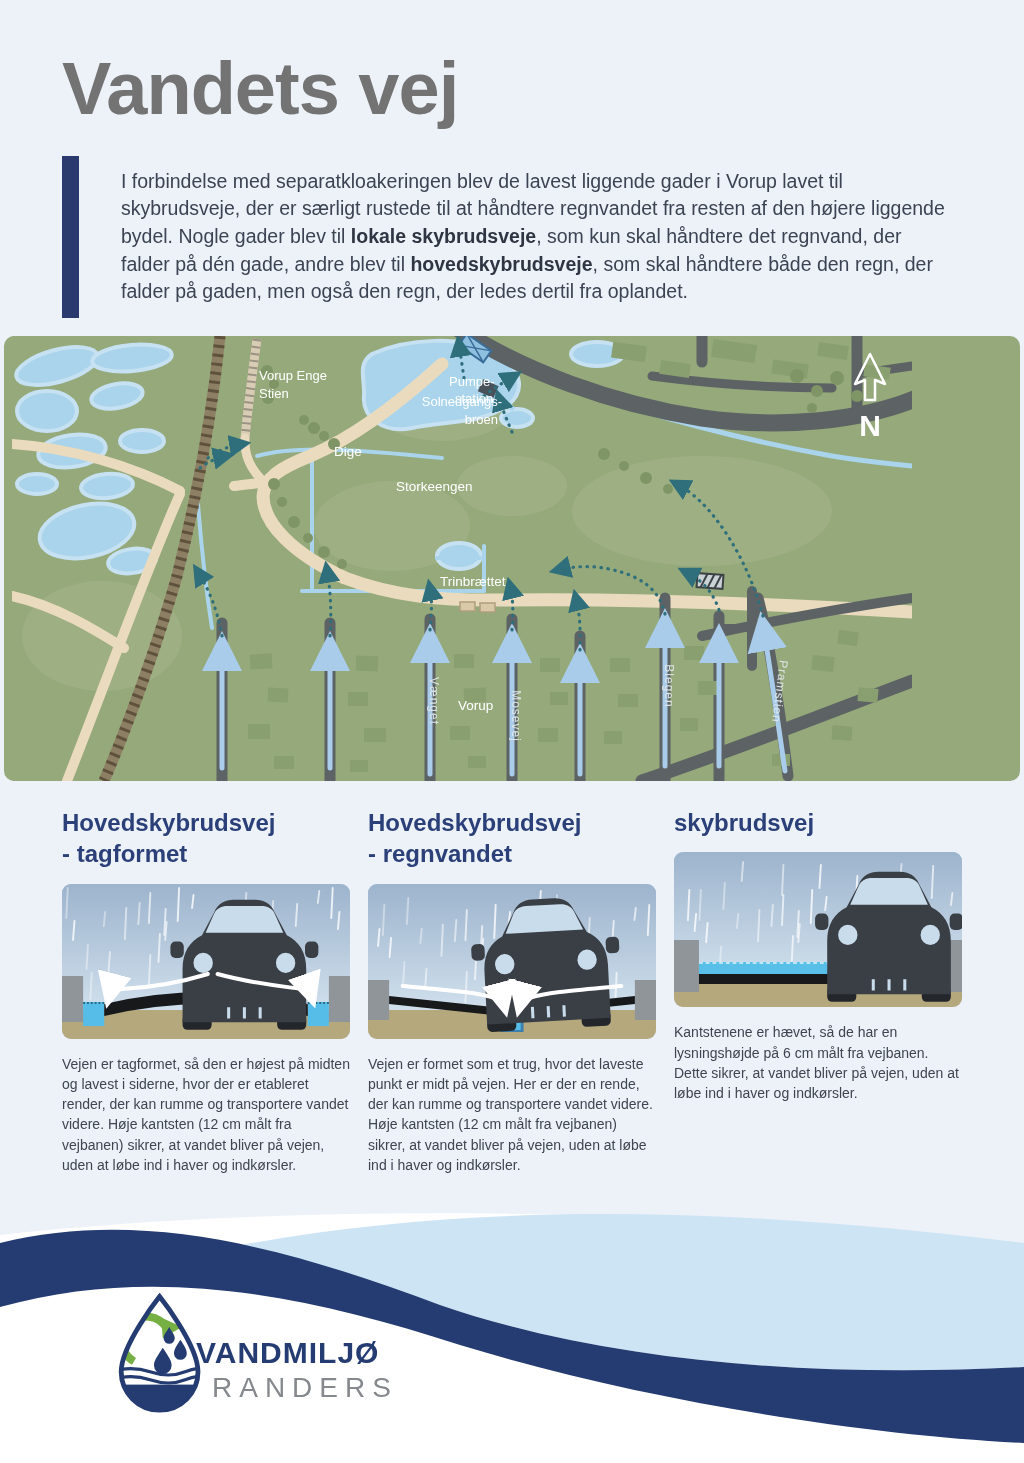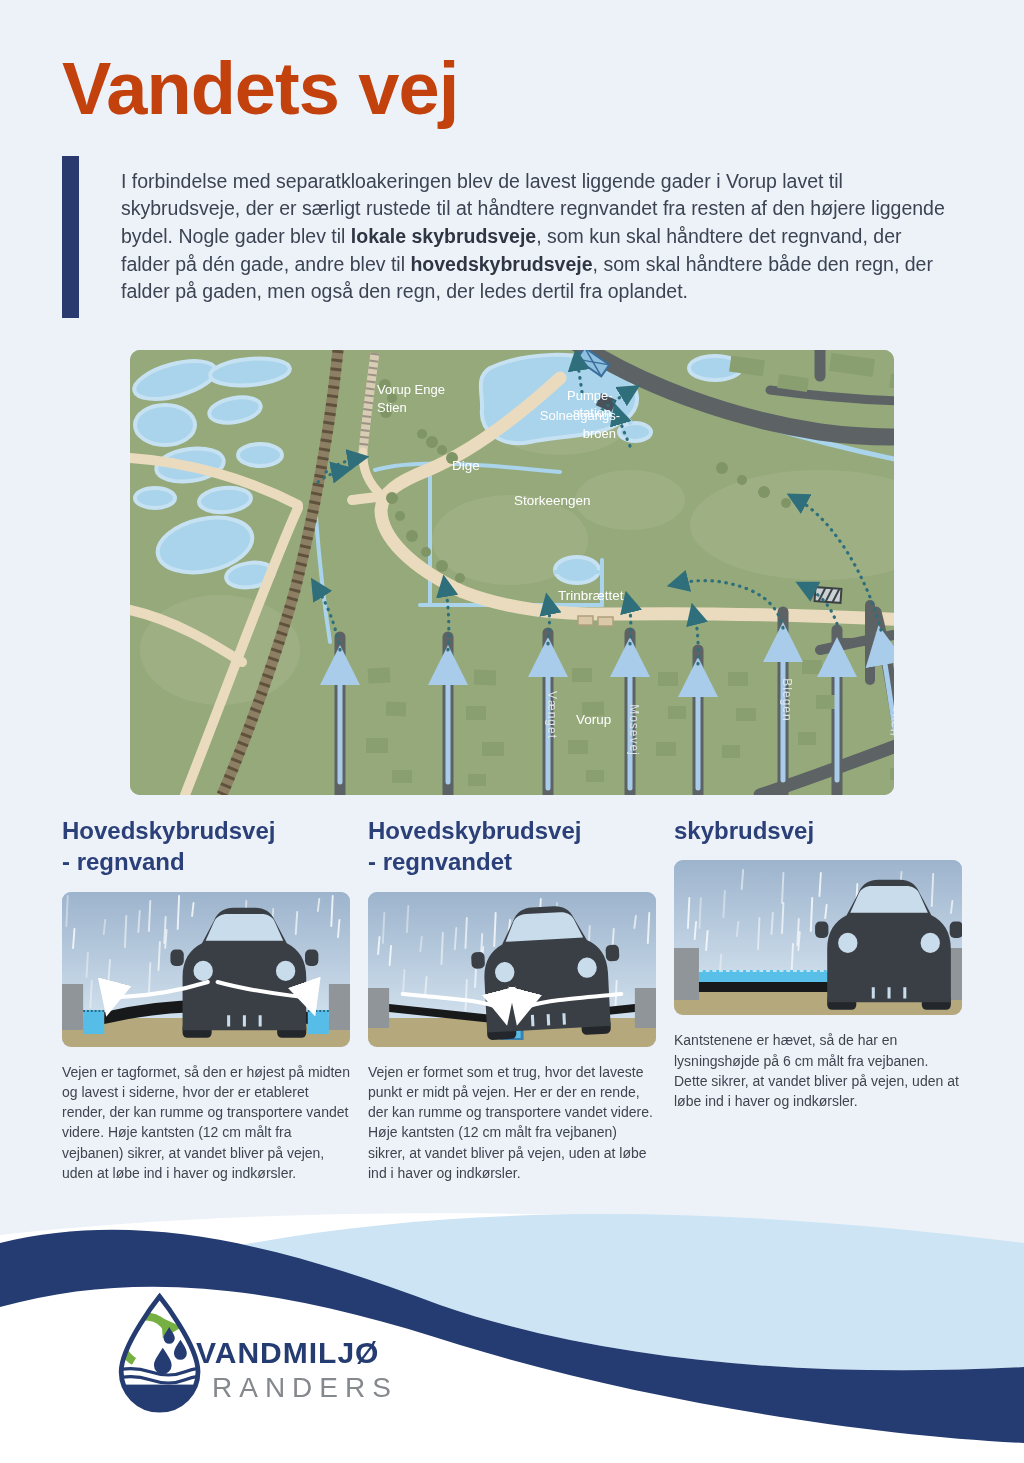--- a/index.html
+++ b/index.html
@@ -1,29 +1,29 @@
 <!DOCTYPE html>
 <html><head>
 <meta charset="utf-8">
 <style>
   html,body{margin:0;padding:0;}
   body{width:1024px;height:1463px;background:#edf2f8;overflow:hidden;
        font-family:"Liberation Sans","DejaVu Sans",sans-serif;}
   .page{position:relative;width:1024px;height:1463px;overflow:hidden;}
   h1.title{margin:0;padding:50px 0 0 62px;font-size:74px;line-height:1.05;
-       font-weight:800;color:#c2410c;letter-spacing:-1px;}
+       font-weight:800;color:#737373;letter-spacing:-1px;}
   .intro{display:flex;margin:28px 62px 0 62px;gap:30px;}
   .intro-bar{width:17px;background:#2b3a6e;flex:0 0 17px;}
   .intro-text{margin:12px;font-size:19.5px;line-height:1.42;color:#3c4352;}
   .intro-text strong{color:#2f3542;}
-  .map-wrap{width:764px;height:445px;margin:32px auto 0 auto;border-radius:10px;
-       overflow:hidden;background:#95a97b;}
+  .map-wrap{width:1008px;height:445px;margin:18px auto 0 auto;border-radius:10px;
+       overflow:hidden;background:#95a97b;padding-left:8px;}
   .map-wrap svg{display:block;}
   .cols{display:grid;grid-template-columns:1fr 1fr 1fr;column-gap:18px;
-       margin:20px 62px 0 62px;}
+       margin:26px 62px 0 62px;}
   .col h2{margin:0 0 14px 0;font-size:24px;line-height:1.3;font-weight:800;color:#2b4079;}
   .col h2 span{display:block;}
   .illus{height:155px;border-radius:9px;overflow:hidden;background:#b7cde2;}
   .illus svg{display:block;width:100%;height:100%;}
   .col p{margin:15px 0 0 0;font-size:14px;line-height:1.45;color:#3f4550;}
   footer{position:absolute;left:0;bottom:0;width:832px;height:268px;}
   .map-label{fill:#ffffff;font-size:13px;}
   .map-label-big{fill:#ffffff;font-size:13.5px;}
   .street-label{fill:#e3e8ea;font-size:12px;letter-spacing:1px;opacity:.95;}
   .compass-n{fill:#ffffff;font-size:30px;font-weight:800;}
@@ -281,21 +281,21 @@
         <text class="compass-n" x="858" y="100" text-anchor="middle">N</text>
       </g>
     </svg>
   </div>
 
   <div class="cols">
 
     <div class="col">
       <h2>
         <span>Hovedskybrudsvej</span>
-        <span>- regnvand</span>
+        <span>- tagformet</span>
       </h2>
       <div class="illus">
         <svg viewBox="0 0 300 155" preserveAspectRatio="none">
           <rect width="300" height="155" fill="url(#g-sky)"></rect>
           <g class="rain">
               <line x1="6" y1="4" x2="4.5" y2="34" stroke="#ffffff" stroke-width="2" stroke-linecap="round" opacity="0.40"></line>
               <line x1="50" y1="68" x2="48.5" y2="87" stroke="#ffffff" stroke-width="2" stroke-linecap="round" opacity="0.53"></line>
               <line x1="108" y1="25" x2="106.5" y2="51" stroke="#ffffff" stroke-width="2" stroke-linecap="round" opacity="0.66"></line>
               <line x1="122" y1="4" x2="120.5" y2="37" stroke="#ffffff" stroke-width="2" stroke-linecap="round" opacity="0.79"></line>
               <line x1="179" y1="60" x2="177.5" y2="78" stroke="#ffffff" stroke-width="2" stroke-linecap="round" opacity="0.40"></line>

